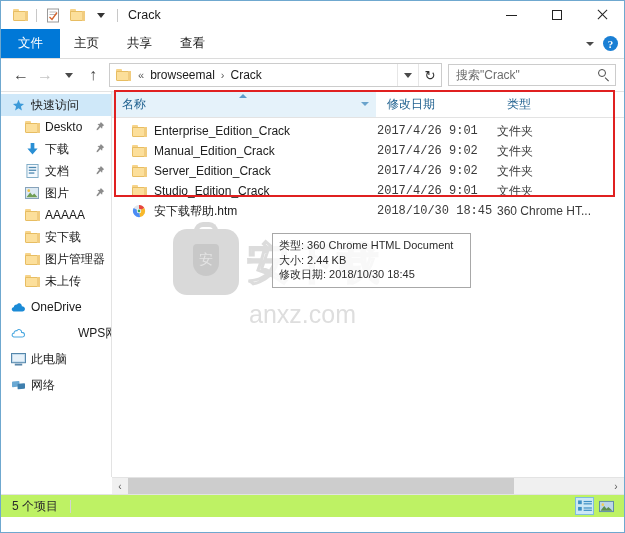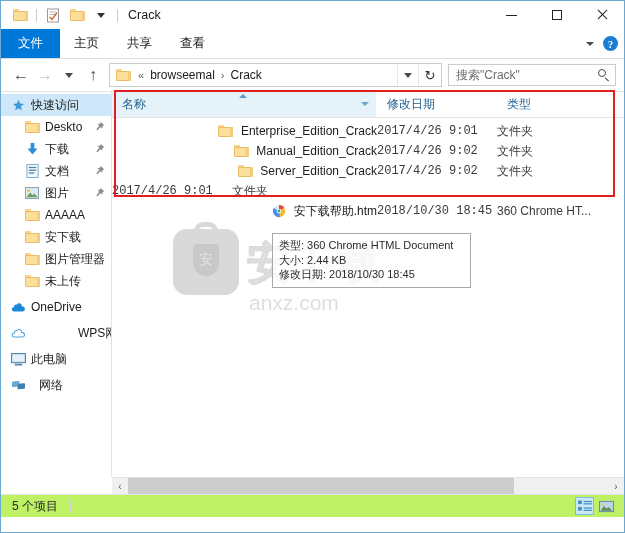--- a/index.html
+++ b/index.html
@@ -395,21 +395,20 @@
     color: #202020;
   }
   .cell-name {
     width: 265px;
     display: flex;
     align-items: center;
     padding-left: 19px;
     box-sizing: border-box;
     white-space: nowrap;
     overflow: hidden;
-    justify-content: flex-end;
   }
   .cell-name .ico {
     width: 16px; height: 16px;
     margin-right: 7px;
     flex-shrink: 0;
     display: flex;
     align-items: center;
     justify-content: center;
   }
   .cell-date {
@@ -500,22 +499,22 @@
     left: 74px; top: 6px;
     font-size: 43px;
     letter-spacing: 2px;
     color: transparent;
     -webkit-text-stroke: 1.6px #dcdcdc;
     font-family: "DejaVu Sans", sans-serif;
     font-weight: bold;
   }
   .wm-url {
     position: absolute;
-    left: 76px; top: 62px;
-    font-size: 21px;
+    left: 76px; top: 71px;
+    font-size: 25px;
     color: #dedede;
     letter-spacing: 0px;
   }
 
   
   .hscroll {
     height: 16px;
     display: flex;
     align-items: center;
     background: #f0f0f0;
@@ -826,21 +825,21 @@
         <span class="ico">
           <svg width="15" height="13" viewBox="0 0 16 14">
             <rect x="0.5" y="0.5" width="15" height="10" fill="#bfd9ec" stroke="#4a7fa5" stroke-width="1"></rect>
             <rect x="2" y="2" width="12" height="7" fill="#e6f1f9"></rect>
             <rect x="4" y="11.5" width="8" height="2" fill="#5a87aa"></rect>
           </svg>
         </span>
         <span class="nav-label">此电脑</span>
       </div>
 
-      <div class="nav-item" style="margin-top:4px;gap:8px;">
+      <div class="nav-item" style="margin-top:4px;">
         <span class="ico">
           <svg width="15" height="13" viewBox="0 0 16 14">
             <rect x="1" y="3" width="8" height="6" rx="1" fill="#6aa9d4" transform="skewY(-6)"></rect>
             <rect x="7" y="6" width="8" height="6" rx="1" fill="#3f7fae" transform="skewY(-6)"></rect>
           </svg>
         </span>
         <span class="nav-label">网络</span>
       </div>
     </div>
 
@@ -901,20 +900,30 @@
                   <span class="shade"></span>
                 </span>
             </span>
             <span>Server_Edition_Crack</span>
           </div>
           <div class="cell-date">2017/4/26 9:02</div>
           <div class="cell-type">文件夹</div>
         </div>
 
         <div class="row">
+          <div class="cell-name">
+            <span class="ico">
+              <span class="folder">
+                  <span class="tabt"></span>
+                  <span class="bodyf"></span>
+                  <span class="shade"></span>
+                </span>
+            </span>
+            <span>Studio_Edition_Crack</span>
+          </div>
           <div class="cell-date">2017/4/26 9:01</div>
           <div class="cell-type">文件夹</div>
         </div>
 
         <div class="row">
           <div class="cell-name">
             <span class="ico">
               <svg width="14" height="14" viewBox="0 0 16 16">
                 <circle cx="8" cy="8" r="7" fill="#dfe6ec"></circle>
                 <path d="M8 1 A7 7 0 0 1 14.1 4.7 L8 8 Z" fill="#e8453c"></path>

